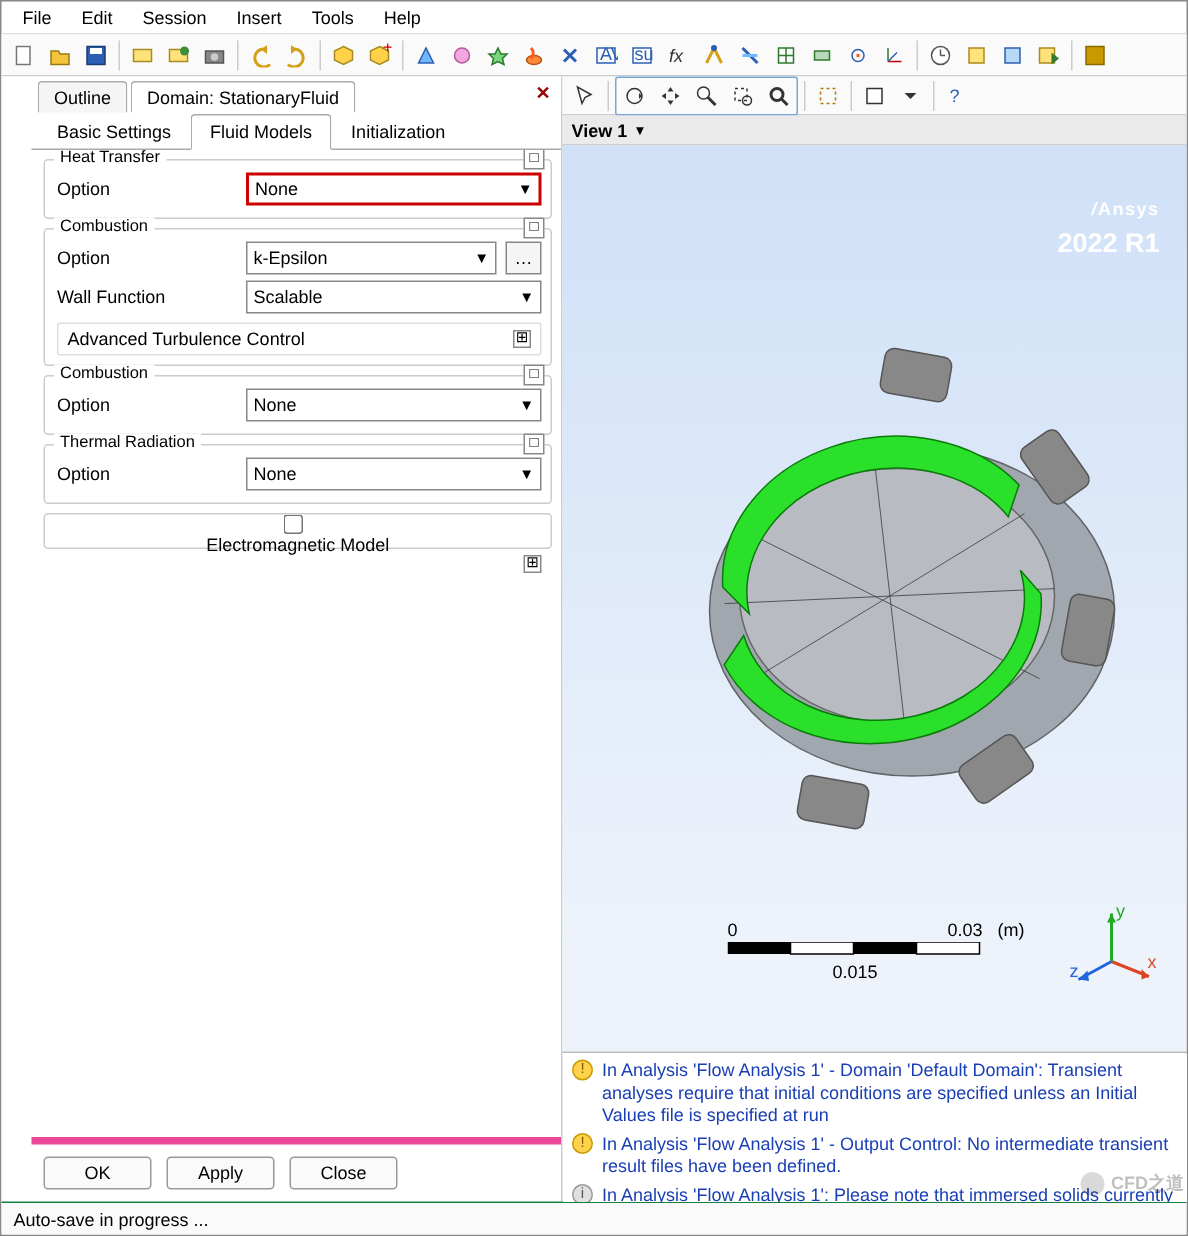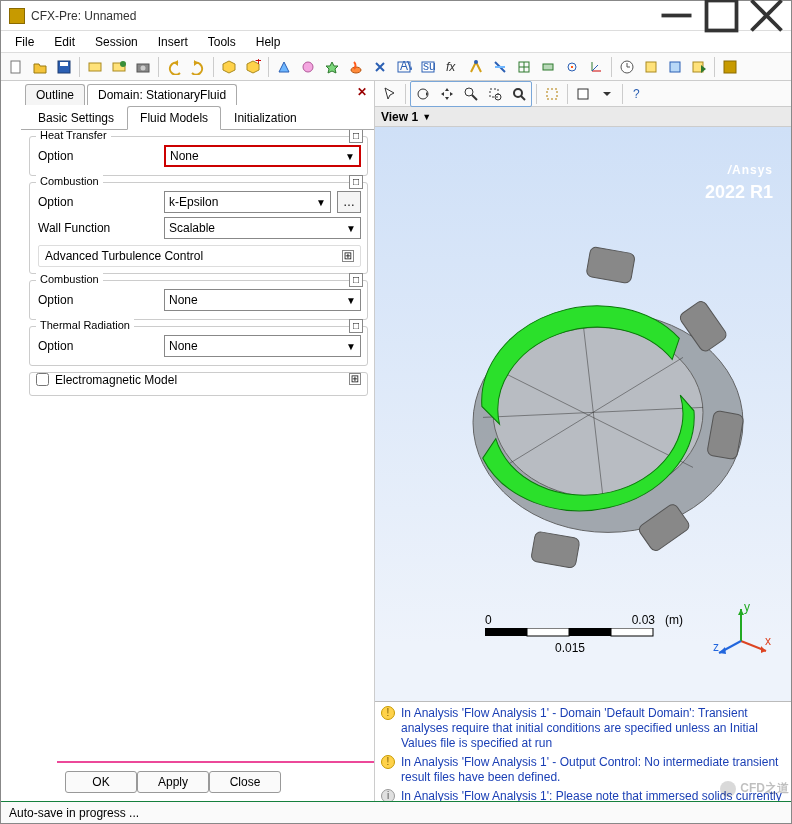--- a/index.html
+++ b/index.html
@@ -33,25 +33,25 @@
 .group-title { position: absolute; top: -8px; left: 6px; background: #fff; padding: 0 4px; font-size: 11px; }
 .group-toggle { position: absolute; top: -8px; right: 4px; background: #fff; width: 14px; height: 14px; border: 1px solid #888; font-size: 10px; text-align: center; line-height: 12px; }
 .row { display: flex; align-items: center; height: 26px; gap: 6px; justify-content: flex-end; }
 .row label { width: 120px; }
 .combo { flex: 1; height: 22px; border: 1px solid #888; background: #fff; display: flex; align-items: center; padding: 0 4px; position: relative; }
 .combo.hl { border: 2px solid #c00; }
 .combo .arrow { margin-left: auto; font-size: 10px; }
 .dots-btn { width: 24px; height: 22px; border: 1px solid #888; background: #f5f5f5; text-align: center; line-height: 20px; }
 .subgroup { display: flex; align-items: center; height: 22px; border: 1px solid #ddd; border-radius: 2px; margin-top: 4px; padding: 0 6px; }
 .subgroup .plus { margin-left: auto; border: 1px solid #888; width: 12px; height: 12px; font-size: 10px; text-align: center; line-height: 10px; }
-.checkrow { display: flex; align-items: flex-start; height: 24px; border: 1px solid #ccc; border-radius: 3px; padding: 0 6px; }
+.checkrow { display: flex; align-items: center; height: 24px; border: 1px solid #ccc; border-radius: 3px; padding: 0 6px; flex-direction: column; }
 .checkrow input { margin-right: 6px; }
 .checkrow .plus { margin-left: auto; border: 1px solid #888; width: 12px; height: 12px; font-size: 10px; text-align: center; line-height: 10px; }
 
-.btn-row { display: flex; padding: 8px; border-top: 2px solid #ec4899; margin-left: 36px; }
+.btn-row { display: flex; gap: 10px; padding: 8px; border-top: 5px solid #ec4899; }
 .btn { width: 72px; height: 22px; border: 1px solid #999; border-radius: 3px; background: #fafafa; text-align: center; line-height: 20px; cursor: default; }
 
 .right-pane { flex: 1; display: flex; flex-direction: column; min-width: 0; }
 .view-toolbar { display: flex; align-items: center; height: 26px; padding: 0 4px; gap: 2px; border-bottom: 1px solid #ccc; background: #fafafa; }
 .view-hdr { height: 20px; background: #eaeaea; border-bottom: 1px solid #ccc; display: flex; align-items: center; padding: 0 6px; font-weight: bold; }
 .view-hdr .arrow { margin-left: 4px; font-size: 9px; }
 .viewport { flex: 1; position: relative; background: linear-gradient(#cfe0f7 0%, #eef3fb 90%); }
 .ansys-logo { position: absolute; top: 16px; right: 18px; color: #fff; text-align: right; font-weight: bold; }
 .ansys-logo .big { font-size: 34px; letter-spacing: 1px; font-family: Arial, sans-serif; }
 .ansys-logo .ver { font-size: 18px; }
@@ -66,42 +66,20 @@
 
 .statusbar { height: 22px; border-top: 1px solid #15803d; display: flex; align-items: center; padding: 0 8px; background: #fafafa; }
 .watermark { position: absolute; right: 2px; bottom: 4px; color: rgba(0,0,0,0.25); font-size: 13px; font-weight: bold; display: flex; align-items: center; gap: 4px; justify-content: center; }
 .watermark .wmic { width: 16px; height: 16px; border-radius: 8px; background: rgba(0,0,0,0.15); }
 </style>
 </head>
 <body>
 
 <div class="window">
 
-  <div class="titlebar">
-    <div class="appicon"></div>
-    <div class="title">CFX-Pre:  Unnamed</div>
-    <div class="winbtns">
-      <div class="winbtn">
-        <svg viewBox="0 0 12 12">
-            <line x1="2" y1="6" x2="10" y2="6" stroke="#333" stroke-width="1"></line>
-          </svg>
-      </div>
-      <div class="winbtn">
-        <svg viewBox="0 0 12 12">
-            <rect x="2" y="2" width="8" height="8" fill="none" stroke="#333" stroke-width="1"></rect>
-          </svg>
-      </div>
-      <div class="winbtn">
-        <svg viewBox="0 0 12 12">
-            <line x1="2" y1="2" x2="10" y2="10" stroke="#333"></line>
-            <line x1="10" y1="2" x2="2" y2="10" stroke="#333"></line>
-          </svg>
-      </div>
-    </div>
-  </div>
 
   <div class="menubar">
     <div class="menuitem">File</div>
     <div class="menuitem">Edit</div>
     <div class="menuitem">Session</div>
     <div class="menuitem">Insert</div>
     <div class="menuitem">Tools</div>
     <div class="menuitem">Help</div>
   </div>
 

